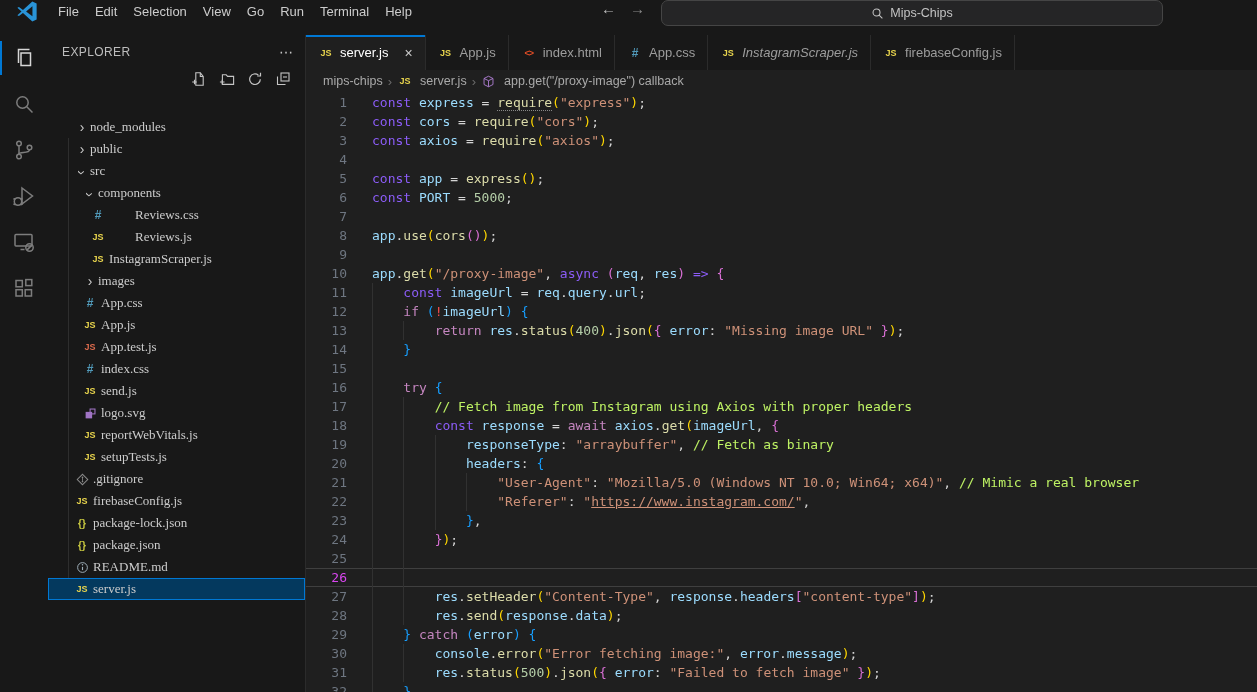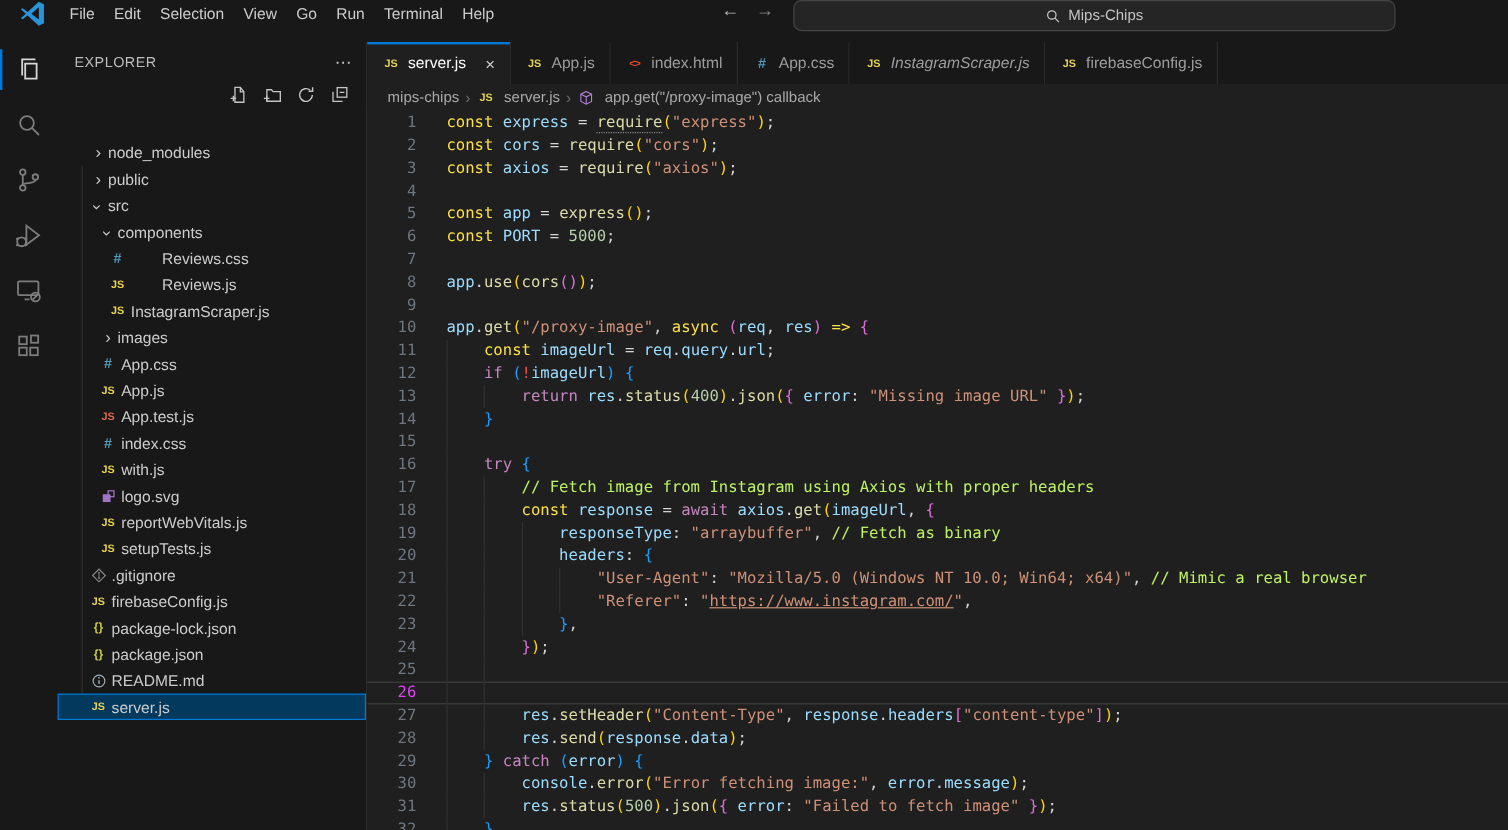--- a/index.html
+++ b/index.html
@@ -38,21 +38,21 @@
   .chev{display:inline-block;width:16px;text-align:center;font-size:14px;color:#cccccc;flex:none;
         transform-origin:45% 55%;line-height:1;}
   .chev.open{transform:rotate(90deg);}
   .islot{width:16px;height:16px;flex:none;display:flex;align-items:center;justify-content:center;margin-right:3px;}
   .fi{font-weight:bold;font-style:normal;}
   .fi-js{color:#e8d44d;font-size:9px;}
   .fi-jstest{color:#dd6b4d;font-size:9px;}
   .fi-css{color:#519aba;font-size:12px;}
   .fi-html{color:#e44d26;font-size:9px;letter-spacing:-1px;}
   .fi-json{color:#cbcb41;font-size:10px;}
-  .tname{white-space:pre;}
+  .tname{white-space:pre;font-family:Liberation Serif, serif;}
   
   .editor-col{flex:1;display:flex;flex-direction:column;background:#1f1f1f;min-width:0;}
   .tabbar{height:35px;background:#181818;display:flex;flex:none;}
   .tab{display:flex;align-items:center;padding:0 12px;gap:6px;font-size:13px;color:#9d9d9d;
        background:#181818;border-right:1px solid #2b2b2b;position:relative;flex:none;}
   .tab .islot{margin-right:0;}
   .tab.active{background:#1f1f1f;color:#ffffff;}
   .tab.active::before{content:"";position:absolute;top:0;left:0;right:0;height:2px;background:#0078d4;}
   .tab .close{margin-left:10px;font-size:14px;color:#cccccc;line-height:1;}
   .tab .lbl.italic{font-style:italic;}
@@ -63,21 +63,21 @@
   
   .code{flex:1;position:relative;overflow:hidden;font-family:"DejaVu Sans Mono",monospace;
         font-size:13px;line-height:19px;padding-top:1px;}
   .cline{height:19px;display:flex;position:relative;white-space:pre;}
   .cline .ln{width:41px;flex:none;text-align:right;color:#6e7681;user-select:none;}
   .cline .ct{margin-left:25px;white-space:pre;}
   .cline .guide{position:absolute;top:0;bottom:0;width:1px;background:#313131;}
   .cline.cur::before{content:"";position:absolute;left:0;right:0;top:0;bottom:0;
                      border-top:1px solid #3f3f3f;border-bottom:1px solid #3f3f3f;pointer-events:none;}
   .cline.cur .ln{color:#d946ef;}
-  .tk-kw{color:#fde047}.tk-ctrl{color:#C586C0}.tk-var{color:#9CDCFE}.tk-fn{color:#DCDCAA}
+  .tk-kw{color:#8b5cf6}.tk-ctrl{color:#C586C0}.tk-var{color:#9CDCFE}.tk-fn{color:#DCDCAA}
   .tk-str{color:#CE9178}.tk-num{color:#B5CEA8}.tk-com{color:#bef264}.tk-fg{color:#D4D4D4}
   .tk-b0{color:#FFD700}.tk-b1{color:#DA70D6}.tk-b2{color:#179FFF}.tk-red{color:#F14C4C}
   .tk-strU{color:#CE9178;text-decoration:underline;}
   .tk-fnD{color:#DCDCAA;border-bottom:1px dotted #888;}
 </style>
 </head>
 <body>
 
 <div class="titlebar">
   <svg class="vscode-logo" viewBox="0 0 24 24">
@@ -252,21 +252,21 @@
         <div class="trow" style="padding-left: 34px;">
           <span class="islot">
             <span class="fi fi-css">#</span>
           </span>
           <span class="tname">index.css</span>
         </div>
         <div class="trow" style="padding-left: 34px;">
           <span class="islot">
             <span class="fi fi-js">JS</span>
           </span>
-          <span class="tname">with.js</span>
+          <span class="tname">send.js</span>
         </div>
         <div class="trow" style="padding-left: 34px;">
           <span class="islot">
             <svg width="13" height="13" viewBox="0 0 16 16">
               <rect x="2" y="6" width="8" height="8" fill="#a074c4"></rect>
               <rect x="7.5" y="2.5" width="6" height="6" fill="none" stroke="#a074c4" stroke-width="1.3"></rect>
             </svg>
           </span>
           <span class="tname">logo.svg</span>
         </div>

